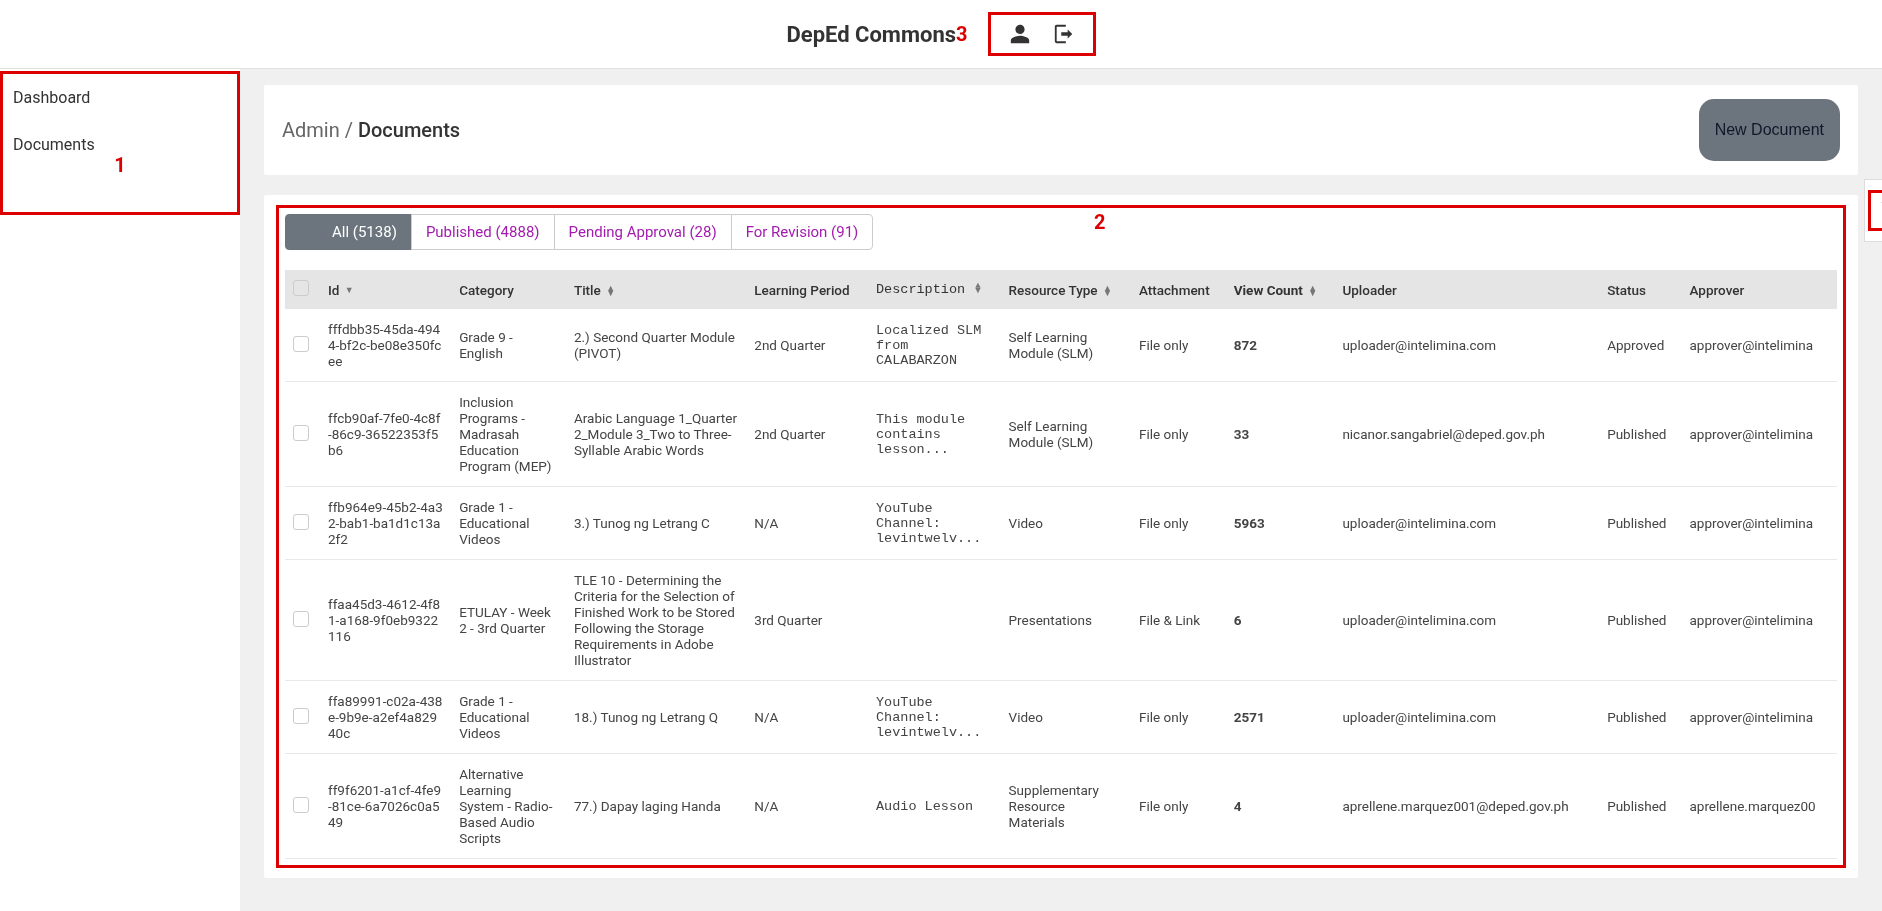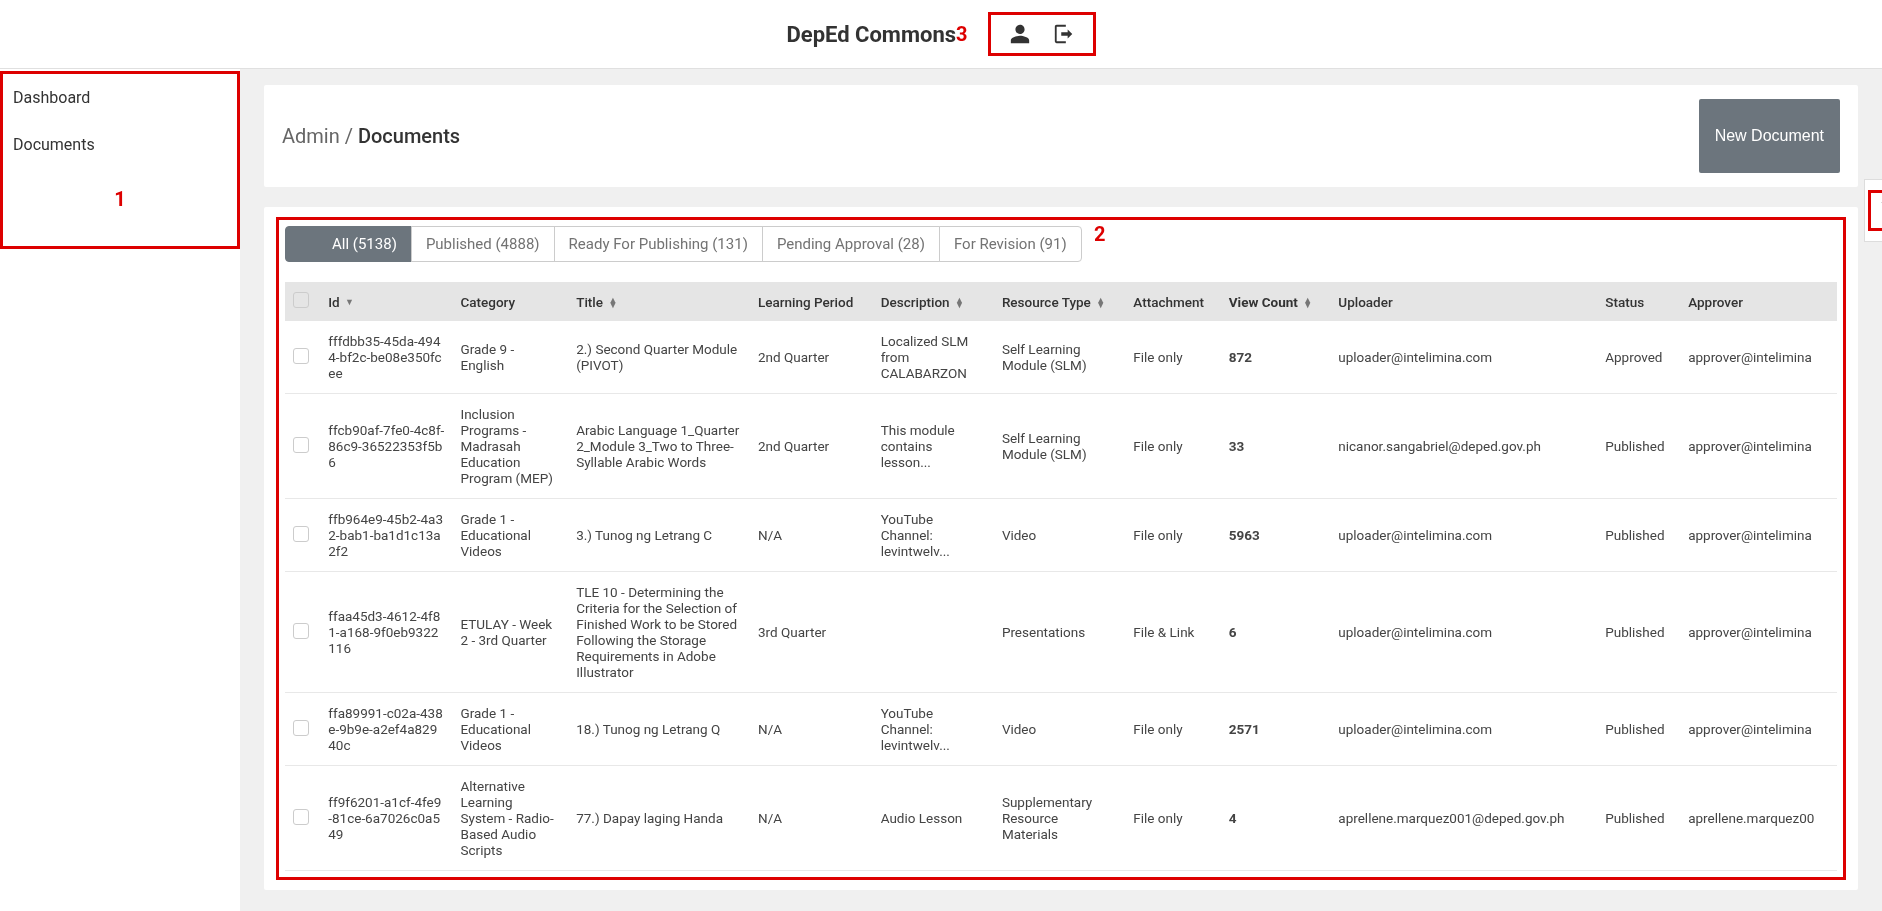--- a/index.html
+++ b/index.html
@@ -54,21 +54,21 @@
       min-height: calc(100vh - 60px);
     }
     .sidebar {
       width: 240px;
       background: #fff;
       padding: 0;
       position: relative;
     }
     .sidebar-box {
       border: 3px solid #d00;
-      padding-bottom: 78px;
+      padding-bottom: 44px;
       margin: 2px 0 8px 0;
       position: relative;
     }
     .sidebar-item {
       display: block;
       padding: 14px 10px;
       color: #333;
       text-decoration: none;
       font-size: 16px;
     }
@@ -97,25 +97,25 @@
     .breadcrumb {
       font-size: 20px;
       color: #666;
     }
     .breadcrumb .current {
       color: #333;
       font-weight: 500;
     }
     .btn-new {
       background: #6c757d;
-      color: #ffffff;
+      color: #0f172a;
       border: none;
-      padding: 28px 16px;
+      padding: 22px 16px;
       font-size: 16px;
-      border-radius: 2px;
+      border-radius: 15px;
       cursor: pointer;
     }
 
     .content-card {
       background: #fff;
       padding: 10px 12px;
       border-radius: 2px;
     }
     .content-inner {
       border: 3px solid #d00;
@@ -131,21 +131,21 @@
     .tabs {
       display: flex;
       margin-bottom: 20px;
     }
     .tab {
       border: 1px solid #ccc;
       padding: 8px 14px;
       font-size: 15px;
       cursor: pointer;
       background: #fff;
-      color: #737373;
+      color: #a21caf;
       margin-left: -1px;
     }
     .tab:first-child { margin-left: 0; border-top-left-radius: 4px; border-bottom-left-radius: 4px; padding-left: 46px;}
     .tab:last-child { border-top-right-radius: 4px; border-bottom-right-radius: 4px;}
     .tab.active {
       background: #6c757d;
       color: #fff;
       border-color: #6c757d;
     }
 
@@ -189,21 +189,21 @@
     .checkbox {
       width: 16px; height: 16px;
       border: 1px solid #ccc;
       border-radius: 3px;
       display: inline-block;
     }
     .col-id { width: 120px; word-break: break-all; }
     .col-cat { width: 105px; }
     .col-title { width: 165px; }
     .col-period { width: 65px; }
-    .col-desc { width: 110px; }
+    .col-desc { width: 110px; font-family: Liberation Mono, monospace; }
     .col-res { width: 105px; }
     .col-att { width: 65px; margin-top: 47px; }
     .col-view { width: 50px; font-weight: bold; }
     .col-upl { width: 210px; }
     .col-status { width: 70px; }
     .col-appr { width: 140px; overflow: hidden; }
 
     .filter-panel {
       position: absolute;
       right: -32px;
@@ -263,21 +263,20 @@
       <button class="btn-new">New Document</button>
     </div>
 
     <div class="content-card">
       <div class="content-inner">
         <span class="annotation-label annot-2">2</span>
 
         <div class="tabs" id="tabs-container">
             <div class="tab active">All (5138)</div>
             <div class="tab">Published (4888)</div>
-            <div class="tab">Ready For Publishing (131)</div>
             <div class="tab">Pending Approval (28)</div>
             <div class="tab">For Revision (91)</div>
           </div>
 
         <div class="table-wrap">
           <table>
             <thead>
               <tr>
                 <th class="col-check">
                   <span class="checkbox"></span>

